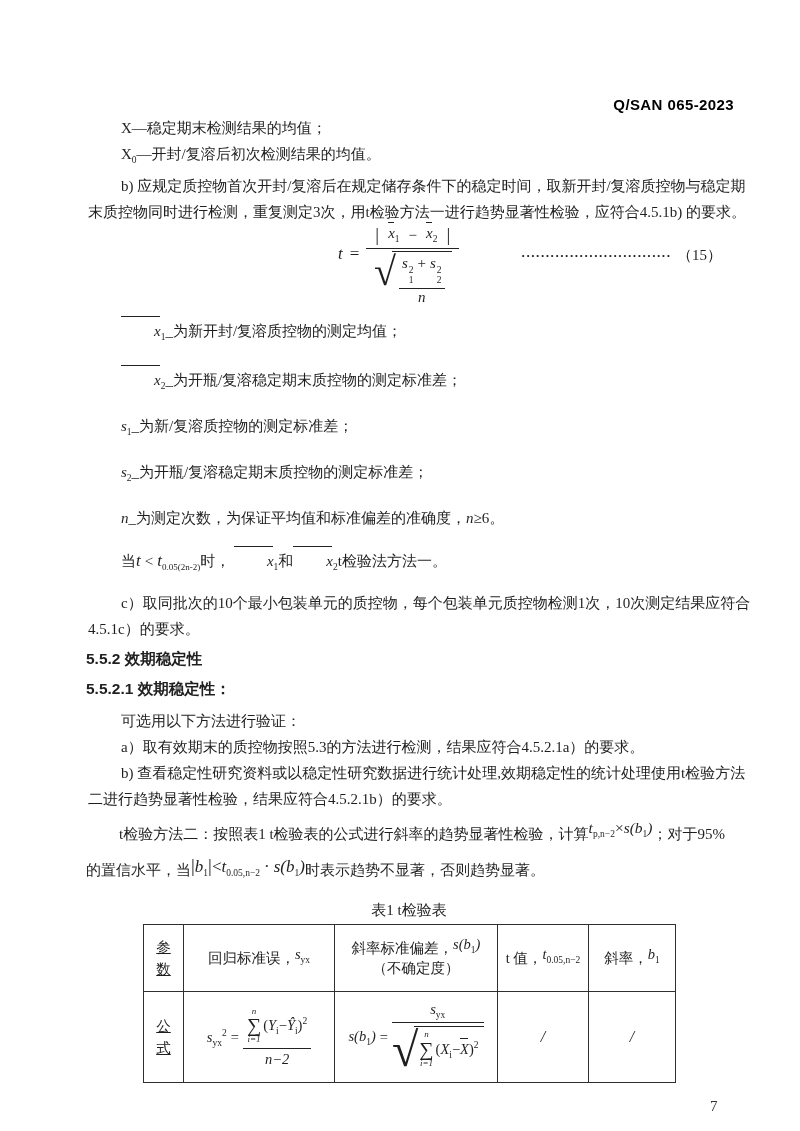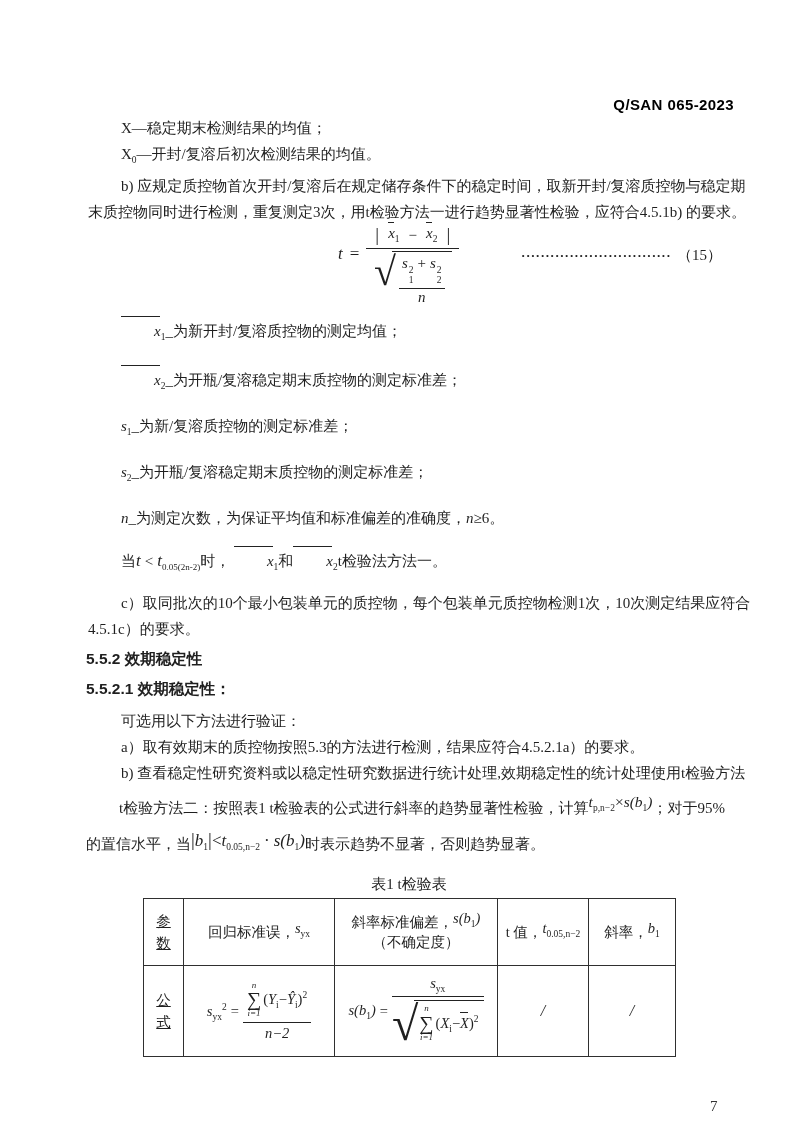--- a/index.html
+++ b/index.html
@@ -145,20 +145,21 @@
 
     <p class="ln ind">c）取同批次的10个最小包装单元的质控物，每个包装单元质控物检测1次，10次测定结果应符合</p>
     <p class="ln">4.5.1c）的要求。</p>
 
     <p class="h">5.5.2 效期稳定性</p>
     <p class="h">5.5.2.1 效期稳定性：</p>
 
     <p class="ln ind" style="margin-top:8px;">可选用以下方法进行验证：</p>
     <p class="ln ind">a）取有效期末的质控物按照5.3的方法进行检测，结果应符合4.5.2.1a）的要求。</p>
     <p class="ln ind">b) 查看稳定性研究资料或以稳定性研究数据进行统计处理,效期稳定性的统计处理使用t检验方法</p>
+    <p class="ln">二进行趋势显著性检验，结果应符合4.5.2.1b）的要求。</p>
 
     <p class="mln ind" style="margin-top:8px;"><span>t检验方法二：按照表1 t检验表的公式进行斜率的趋势显著性检验，计算</span><span class="m-raise"><i>t</i><sub>p,n−2</sub><span>×</span><i>s(</i><i>b</i><sub>1</sub><i>)</i></span><span>；对于95%</span></p>
 
     <p class="mln"><span>的置信水平，当</span><span class="m-raise2"><span class="vb">|</span><i>b</i><sub>1</sub><span class="vb">|</span><span>&lt;</span><i>t</i><sub>0.05,n−2</sub><span class="mop">·</span><i>s(</i><i>b</i><sub>1</sub><i>)</i></span><span>时表示趋势不显著，否则趋势显著。</span></p>
 
     <div class="tbl-caption">表1 t检验表</div>
 
     <table class="ttest">
       <colgroup>
         <col style="width:40px">

